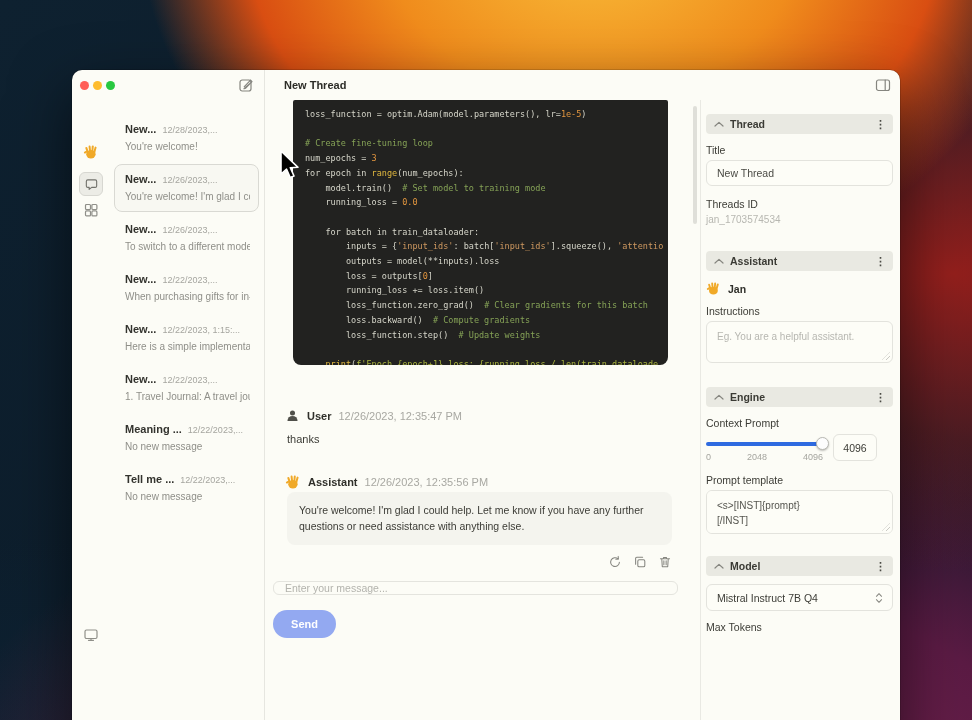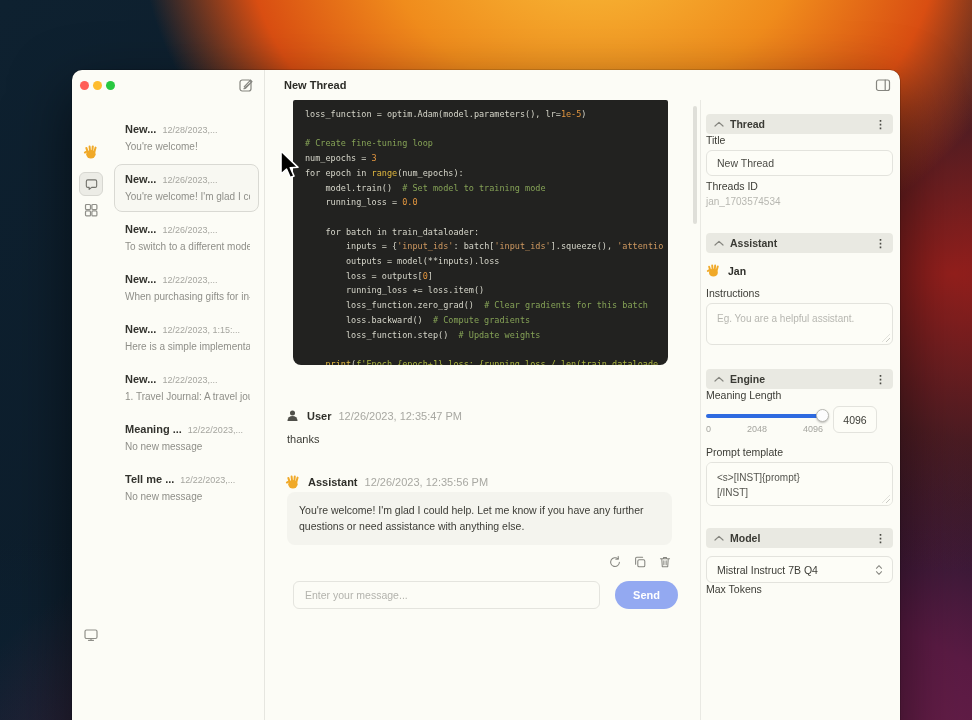--- a/index.html
+++ b/index.html
@@ -55,35 +55,35 @@
   .cl .com { color:#85a256; } .cl .num { color:#e2963f; } .cl .str { color:#cf9960; }
   .cl .fn  { color:#e2b93f; } .cl .fstr{ color:#a9b43e; }
   .msg-head { position:absolute; display:flex; align-items:center; gap:7px; }
   .msg-role { font-weight:bold; color:#2f2f2a; }
   .msg-time { font-size:11px; color:#a8a8a2; }
   .msg-plain { position:absolute; left:22px; color:#3c3c36; }
   .msg-bubble { position:absolute; left:22px; top:422px; width:385px; background:#f4f4ee; border-radius:8px;
                 padding:10px 12px; font-size:10.5px; line-height:1.55; color:#3c3c36; }
   .msg-actions { position:absolute; right:28px; top:485px; display:flex; gap:11px; }
   .msg-actions svg { width:14px; height:14px; }
-  .input-row { position:absolute; left:28px; right:22px; top:511px; display:flex; gap:15px; }
+  .input-row { position:absolute; left:8px; right:22px; top:511px; display:flex; gap:15px;flex-direction:column; }
   .chat-input { flex:1; height:28px; border:1px solid #e4e4de; border-radius:6px; background:#fcfcf6;
                 padding:0 11px; font-size:10.5px; color:#4a4a44; font-family:inherit; outline:none; }
   .chat-input::placeholder { color:#b3b3ad; }
   .send-btn { width:63px; height:28px; border:none; border-radius:14px; background:#93a9f1; color:#ffffff;
               font-weight:bold; font-size:11px; font-family:inherit; }
   .center-scrollbar { position:absolute; right:3px; top:36px; width:4px; height:118px; border-radius:2px; background:#dfdfd9; }
   
   .right-panel { position:absolute; left:628px; top:30px; width:200px; bottom:18px; border-left:1px solid #e9e9e3;
                  padding:14px 7px 0 5px; overflow:hidden; font-size:10.5px; }
   .section-head { height:20px; background:#e9e9e2; border-radius:4px; display:flex; align-items:center;
                   gap:6px; padding:0 7px 0 8px; }
   .section-title { font-weight:bold; color:#3a3a34; flex:1; }
   .dots { color:#4a4a44; font-weight:bold; font-size:11px; line-height:1; }
-  .fld-label { margin-top:0; color:#3c3c36; font-weight:500; }
+  .fld-label { margin-top:10px; color:#3c3c36; font-weight:500; }
   .text-field { margin-top:4px; height:26px; border:1px solid #e3e3dd; border-radius:6px; background:#fdfdf7;
                 width:100%; padding:0 10px; font-size:10.5px; color:#4a4a44; font-family:inherit; outline:none; }
   .muted-val { margin-top:4px; color:#b7b7b1; font-size:10px; }
   .jan-row { margin-top:10px; display:flex; align-items:center; gap:7px; font-weight:bold; color:#2f2f2a; }
   .ta-wrap { position:relative; margin-top:4px; }
   .ta { width:100%; border:1px solid #e3e3dd; border-radius:6px; background:#fdfdf7; resize:none;
         padding:7px 10px; font-size:10px; color:#55554f; font-family:inherit; line-height:1.5; outline:none; }
   .ta::placeholder { color:#b7b7b1; }
   .resize-corner { position:absolute; right:3px; bottom:5px; width:8px; height:8px;
         background:repeating-linear-gradient(135deg, transparent 0 2px, #c9c9c3 2px 3px);
@@ -287,21 +287,21 @@
 
     <div class="section-head">
       <svg class="ic" width="10" height="7" viewBox="0 0 10 7">
           <polyline points="1,5 5,1.4 9,5"></polyline>
         </svg>
       <span class="section-title">Thread</span>
       <span class="dots">⋮</span>
     </div>
     <div class="fld-label">Title</div>
     <input class="text-field" type="text" value="New Thread" style="">
-    <div class="fld-label" style="margin-top:4px">Threads ID</div>
+    <div class="fld-label" style="margin-top:12px">Threads ID</div>
     <div class="muted-val">jan_1703574534</div>
 
     <div class="section-head mt-26">
       <svg class="ic" width="10" height="7" viewBox="0 0 10 7">
           <polyline points="1,5 5,1.4 9,5"></polyline>
         </svg>
       <span class="section-title">Assistant</span>
       <span class="dots">⋮</span>
     </div>
     <div class="jan-row">
@@ -316,21 +316,21 @@
       <span class="resize-corner"></span>
     </div>
 
     <div class="section-head mt-22">
       <svg class="ic" width="10" height="7" viewBox="0 0 10 7">
           <polyline points="1,5 5,1.4 9,5"></polyline>
         </svg>
       <span class="section-title">Engine</span>
       <span class="dots">⋮</span>
     </div>
-    <div class="fld-label">Meaning Length</div>
+    <div class="fld-label">Context Prompt</div>
     <div class="slider-row">
       <div class="slider-zone">
         <div class="slider-track">
           <div class="slider-thumb"></div>
         </div>
         <div class="ticks">
           <span>0</span>
           <span>2048</span>
           <span>4096</span>
         </div>

